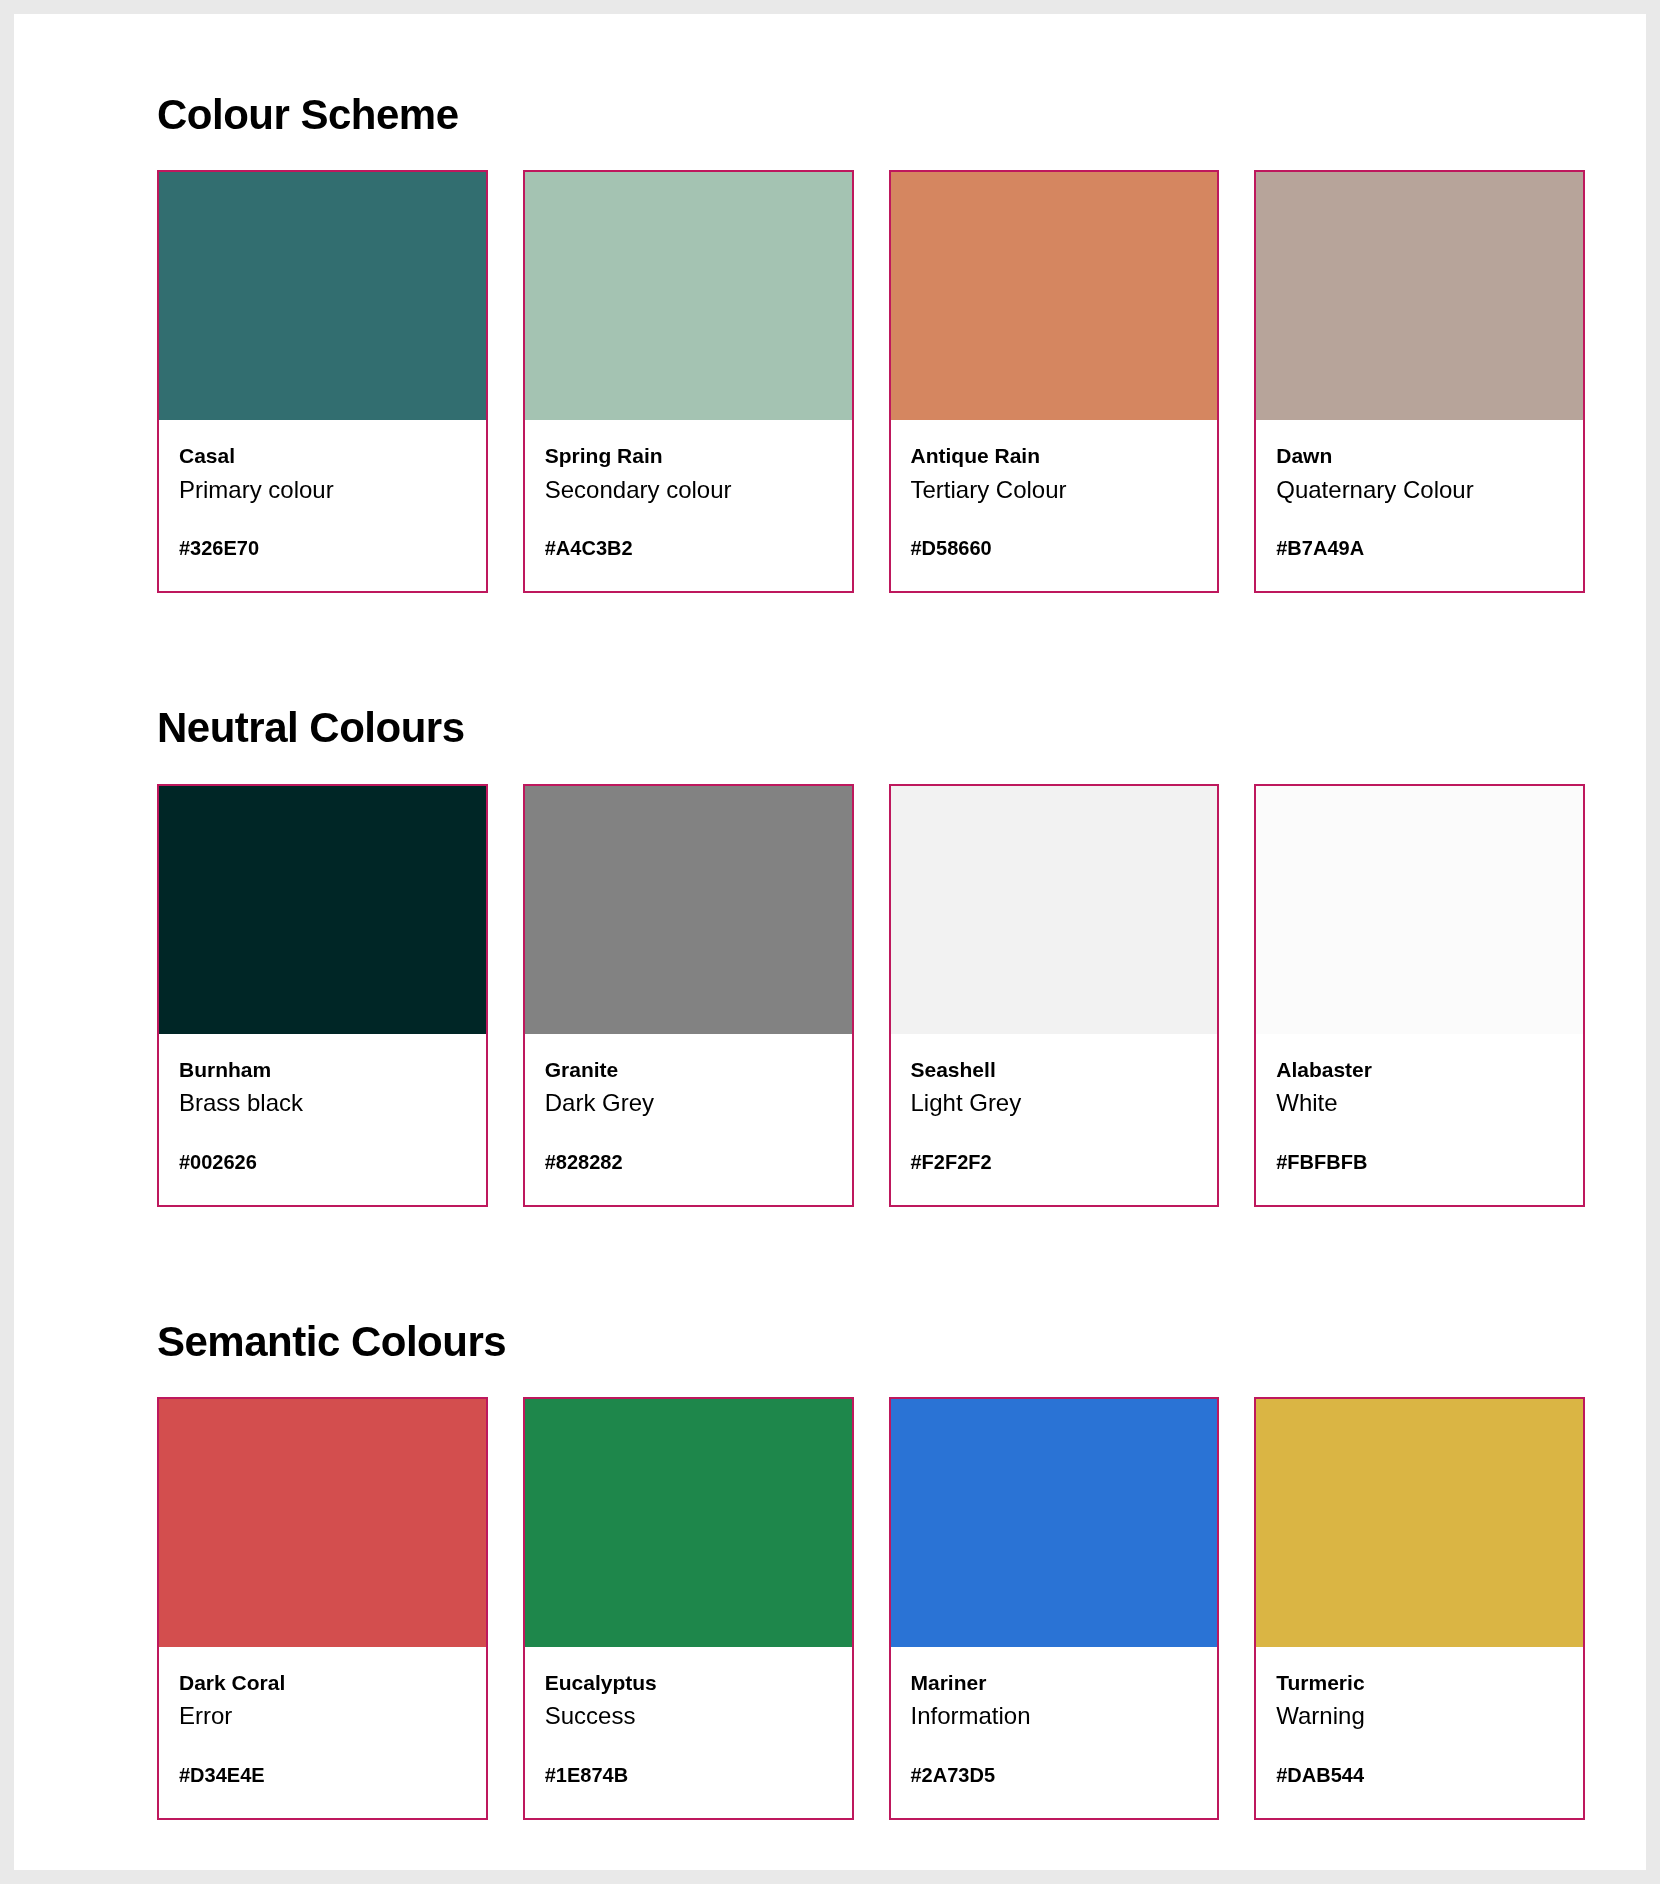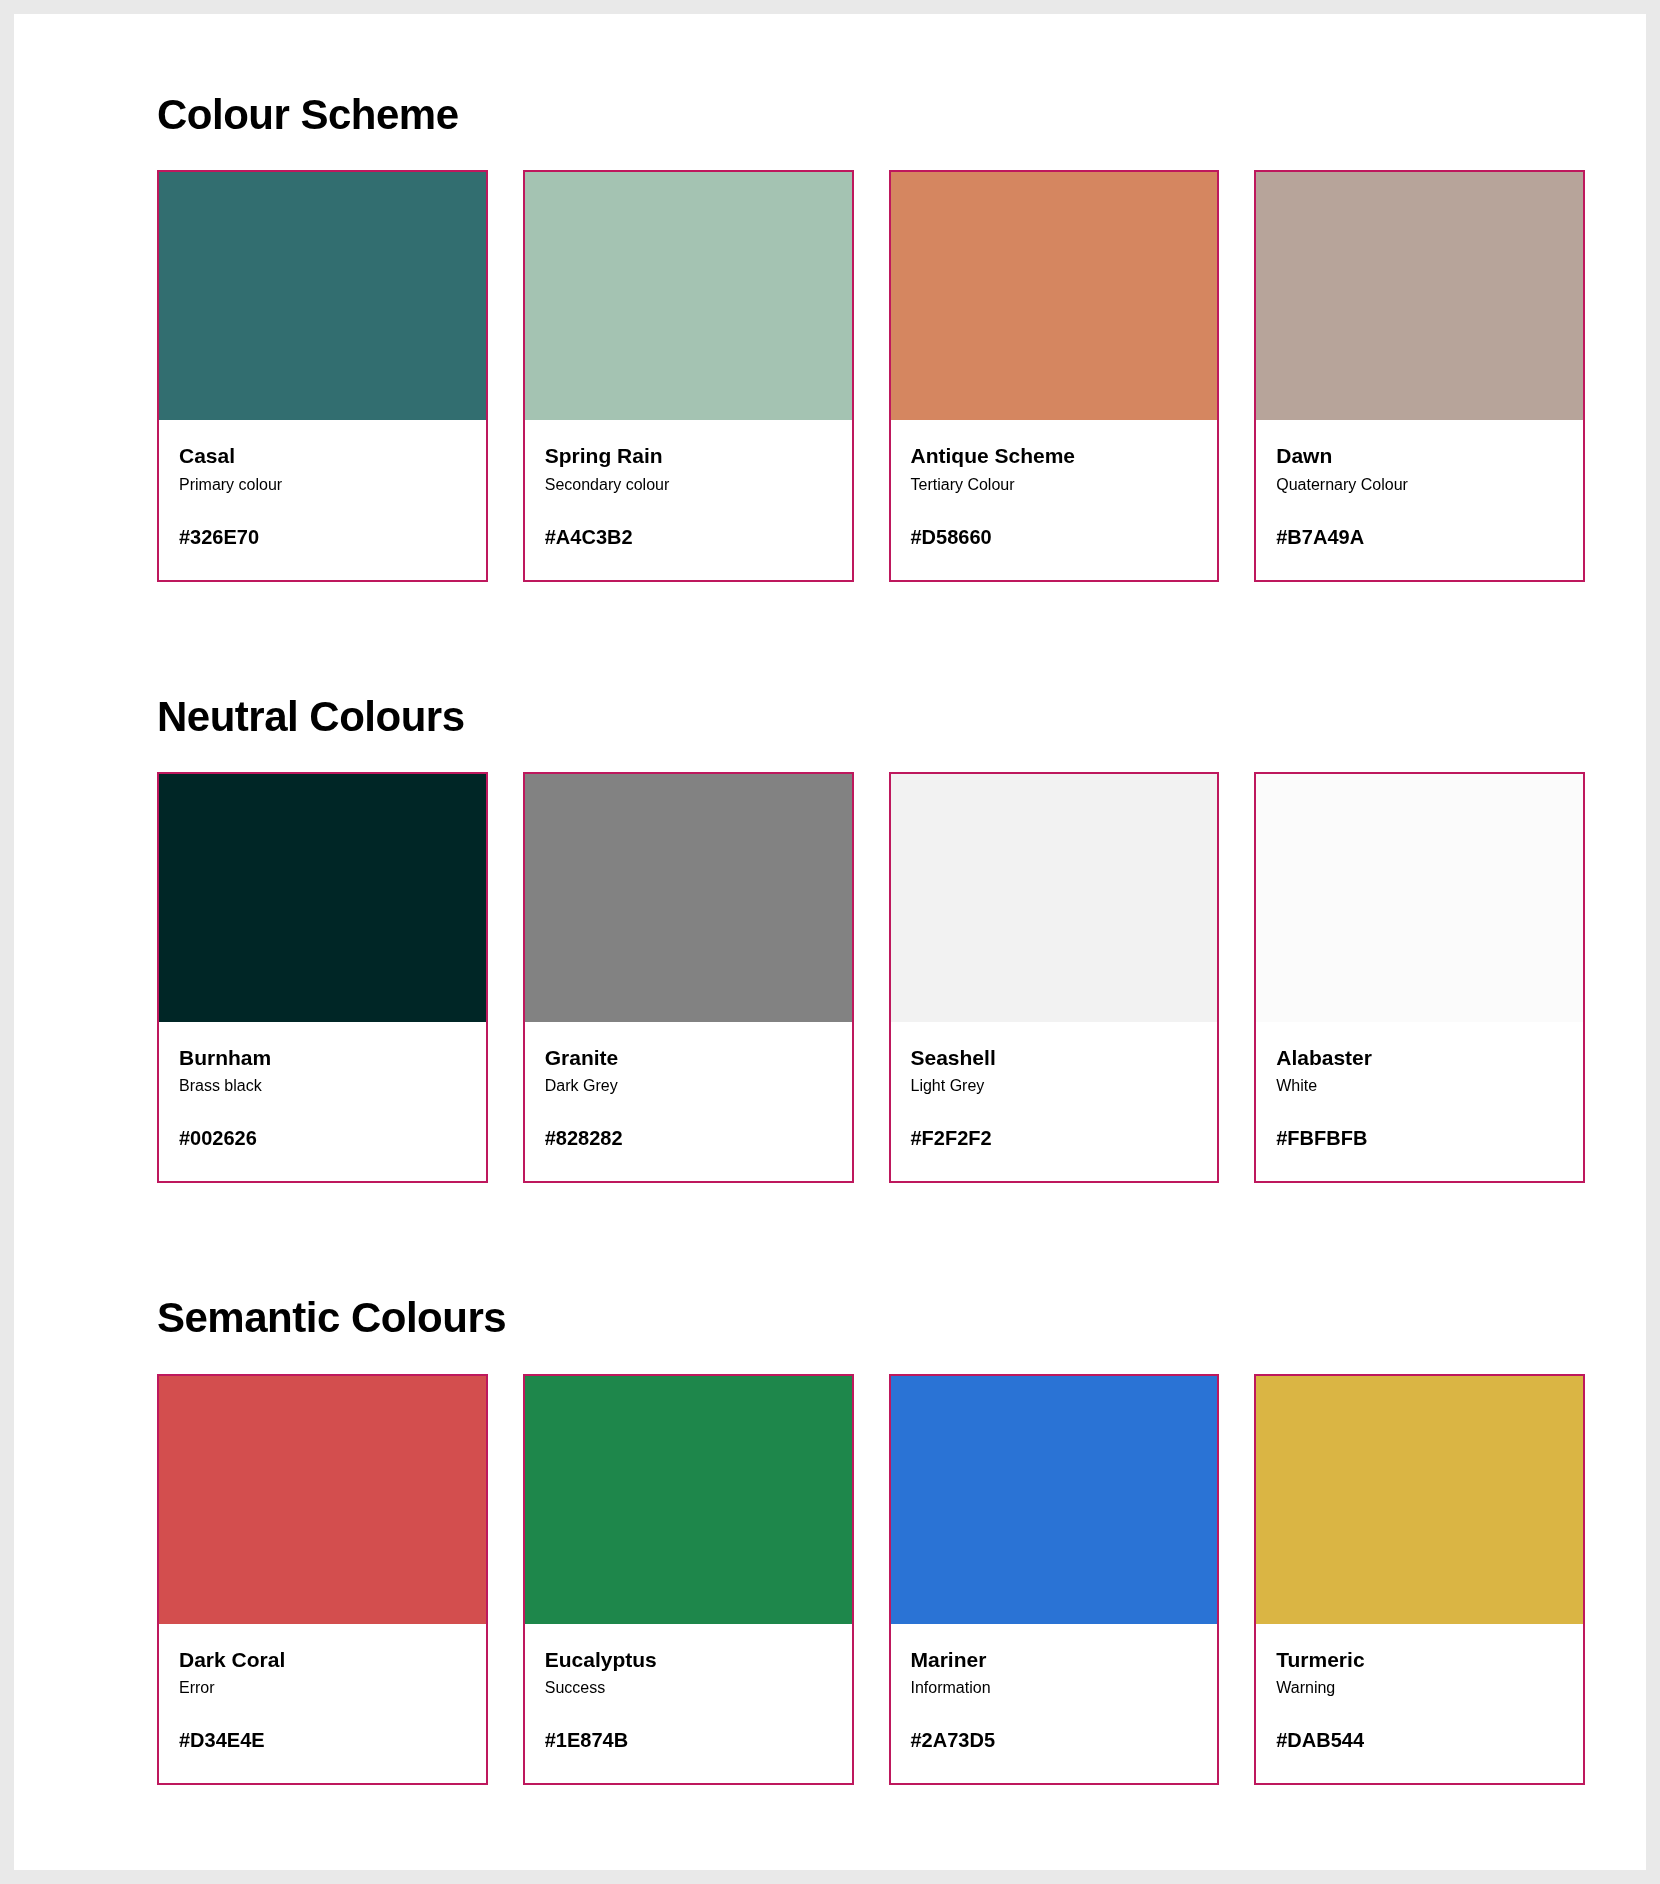--- a/index.html
+++ b/index.html
@@ -66,21 +66,21 @@
   }
 
   .swatch-name {
     font-size: 21px;
     font-weight: bold;
     color: #000000;
     line-height: 1.35;
   }
 
   .swatch-role {
-    font-size: 16px;
+    font-size: 24px;
     font-weight: normal;
     color: #000000;
     line-height: 1.45;
     margin-top: 2px;
   }
 
   .swatch-hex {
     font-size: 20px;
     font-weight: bold;
     color: #000000;
@@ -109,21 +109,21 @@
             <div class="swatch-chip" style="background: rgb(164, 195, 178);"></div>
             <div class="swatch-info">
               <div class="swatch-name">Spring Rain</div>
               <div class="swatch-role">Secondary colour</div>
               <div class="swatch-hex">#A4C3B2</div>
             </div>
           </div>
           <div class="swatch-card">
             <div class="swatch-chip" style="background: rgb(213, 134, 96);"></div>
             <div class="swatch-info">
-              <div class="swatch-name">Antique Scheme</div>
+              <div class="swatch-name">Antique Rain</div>
               <div class="swatch-role">Tertiary Colour</div>
               <div class="swatch-hex">#D58660</div>
             </div>
           </div>
           <div class="swatch-card">
             <div class="swatch-chip" style="background: rgb(183, 164, 154);"></div>
             <div class="swatch-info">
               <div class="swatch-name">Dawn</div>
               <div class="swatch-role">Quaternary Colour</div>
               <div class="swatch-hex">#B7A49A</div>

